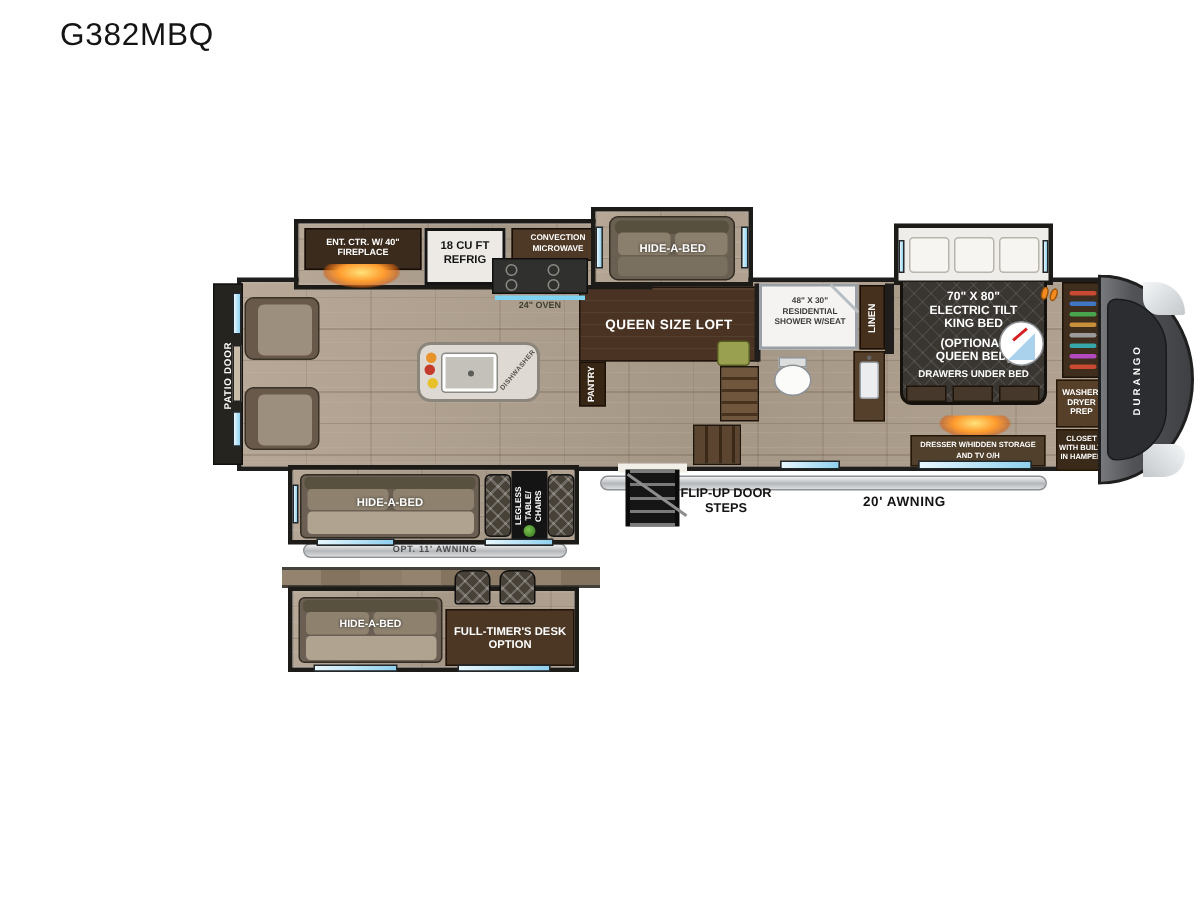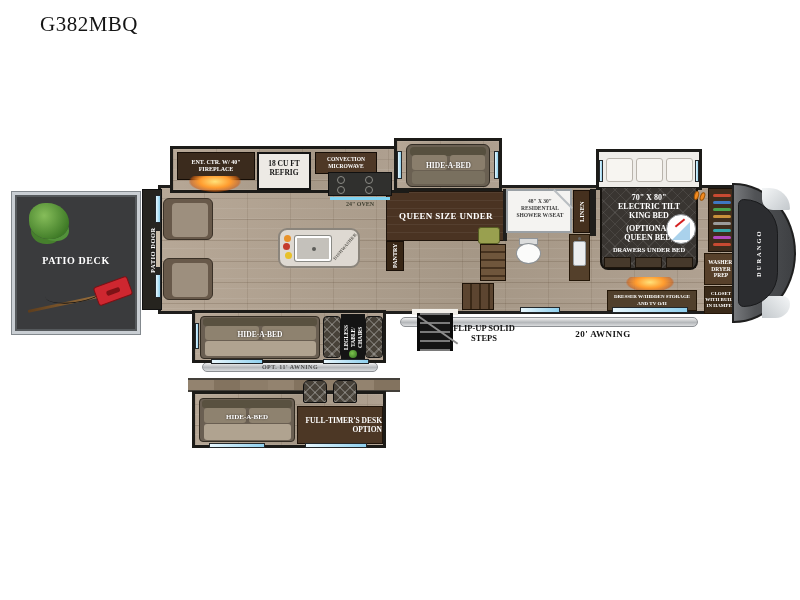--- a/index.html
+++ b/index.html
@@ -1,17 +1,17 @@
 <!DOCTYPE html>
 <html><head>
 <meta charset="utf-8">
 <style>
   html,body{margin:0;padding:0;background:#fff;}
   #stage{position:relative;width:800px;height:600px;background:#ffffff;overflow:hidden;
-         font-family:Liberation Serif, serif;}
+         font-family:Liberation Sans, sans-serif;}
   .abs{position:absolute;box-sizing:border-box;}
   .wood{background:
     repeating-linear-gradient(180deg, rgba(255,255,255,0.07) 0 1px, transparent 1px 10px),
     repeating-linear-gradient(180deg, transparent 0 10px, rgba(60,40,20,0.16) 10px 11px, transparent 11px 21px),
     repeating-linear-gradient(90deg, rgba(60,40,20,0.10) 0 1px, transparent 1px 43px),
     linear-gradient(100deg,#b7a897,#a59786 55%,#b1a292);}
   .wall{background:#1f1e1c;}
   .win{background:linear-gradient(90deg,#e8f7fd,#8fd0ee);border:1px solid #23282c;}
   .awning{background:linear-gradient(180deg,#f1f1f1,#b4b7ba 55%,#dadcde);border:1px solid #8d9094;border-radius:6px;}
   .wlabel{color:#fff;font-weight:bold;text-align:center;}
@@ -30,49 +30,40 @@
   .steps-h{background:repeating-linear-gradient(90deg,#5c4530 0 7px,#3a2917 7px 9px);border:1px solid #1f1409;}
   .flex{display:flex;align-items:center;justify-content:center;}
 </style>
 </head>
 <body>
 
 <div id="stage">
 
   <div class="abs" style="left:40px;top:12px;width:240px;height:30px;font-size:21px;color:#141414;letter-spacing:.5px;">G382MBQ</div>
 
-  <div class="abs" style="left:12px;top:192px;width:128px;height:142px;background:#3a3b3d;border:3px solid #c9ced3;box-shadow:0 0 0 1px #83898e, inset 0 0 0 2px #55595c;">
-    <div class="abs" style="left:14px;top:8px;width:40px;height:36px;border-radius:45% 60% 50% 55%;background:radial-gradient(circle at 38% 35%, #86bd5a, #3e7a26 75%);box-shadow:6px 8px 0 -6px #52923a, -3px 10px 0 -5px #467f2d;"></div>
-    <div class="abs wlabel" style="left:0;top:60px;width:122px;font-size:10px;letter-spacing:.6px;">PATIO DECK</div>
-    <div class="abs" style="left:12px;top:106px;width:86px;height:3px;background:linear-gradient(90deg,#5d3d1c,#a57a44);transform:rotate(-12deg);border-radius:2px;"></div>
-    <div class="abs" style="left:30px;top:88px;width:58px;height:20px;border-bottom:1.5px solid #161616;border-radius:50%;transform:rotate(-8deg);"></div>
-    <div class="abs flex" style="left:80px;top:86px;width:36px;height:20px;background:#ce2730;border-radius:3px;transform:rotate(-20deg);border:1px solid #7c1014;">
-      <div style="width:14px;height:5px;background:#7e1216;border-radius:2px;"></div>
-    </div>
-  </div>
 
   <div class="abs wood" style="left:158px;top:185px;width:580px;height:129px;border:3px solid #1f1e1c;"></div>
 
   <div class="abs flex" style="left:142px;top:189px;width:20px;height:121px;background:#26241f;border:1px solid #111;">
     <div class="abs" style="left:12px;top:5px;width:6px;height:28px;">
         <div class="win abs" style="left:0;top:0;width:6px;height:28px;"></div>
       </div>
     <div class="abs" style="left:12px;top:40px;width:6px;height:38px;background:#c9bca8;border:1px solid #222;"></div>
     <div class="abs win" style="left:12px;top:84px;width:6px;height:24px;"></div>
     <span class="vtext wlabel" style="font-size:6.5px;letter-spacing:.5px;height:110px;">PATIO DOOR</span>
   </div>
 
   <div class="abs" style="left:163px;top:198px;width:50px;height:42px;background:#68594a;border-radius:6px;border:1px solid #3a3127;">
     <div class="abs" style="left:8px;top:4px;width:36px;height:34px;background:#9d8f7e;border-radius:4px;"></div>
     </div>
   <div class="abs" style="left:163px;top:258px;width:50px;height:42px;background:#68594a;border-radius:6px;border:1px solid #3a3127;">
     <div class="abs" style="left:8px;top:4px;width:36px;height:34px;background:#9d8f7e;border-radius:4px;"></div>
     </div>
 
-  <div class="abs wood" style="left:170px;top:146px;width:239px;height:47px;border:3px solid #1c1b18;z-index:2;">
+  <div class="abs wood" style="left:196px;top:146px;width:239px;height:47px;border:3px solid #1c1b18;z-index:2;">
     <div class="abs wlabel flex" style="left:4px;top:3px;width:78px;height:28px;background:#3b2b1d;border:1px solid #150d06;font-size:6px;line-height:1.2;">
       <span>ENT. CTR. W/ 40" FIREPLACE</span>
       </div>
     <div class="abs flame" style="left:16px;top:27px;width:52px;height:16px;"></div>
     <div class="abs blabel" style="left:84px;top:3px;width:54px;height:38px;background:#edeae5;border:2px solid #141414;font-size:7.5px;line-height:1.15;padding-top:6px;">18 CU FT REFRIG</div>
     <div class="abs wlabel flex" style="left:142px;top:3px;width:62px;height:22px;background:#4e3826;border:1px solid #150d06;font-size:5.5px;line-height:1.2;">
       <span>CONVECTION MICROWAVE</span>
       </div>
   </div>
 
@@ -113,21 +104,21 @@
     <div class="abs" style="left:5px;top:7px;width:0;height:0;border-bottom:18px solid #aad2ec;border-left:18px solid transparent;"></div>
     <div class="abs" style="left:7px;top:7px;width:12px;height:2px;background:#d42020;transform:rotate(-40deg);"></div>
   </div>
   <div class="abs" style="left:694px;top:191px;width:5px;height:9px;background:#f28a20;border-radius:50%;transform:rotate(14deg);border:1px solid #9c5408;z-index:3;"></div>
   <div class="abs" style="left:700px;top:192px;width:5px;height:9px;background:#f28a20;border-radius:50%;transform:rotate(20deg);border:1px solid #9c5408;z-index:3;"></div>
   <div class="abs" style="left:604px;top:257px;width:27px;height:11px;background:#46392b;border:1px solid #1d150c;z-index:3;"></div>
   <div class="abs" style="left:635px;top:257px;width:27px;height:11px;background:#46392b;border:1px solid #1d150c;z-index:3;"></div>
   <div class="abs" style="left:666px;top:257px;width:27px;height:11px;background:#46392b;border:1px solid #1d150c;z-index:3;"></div>
 
   <div class="abs" style="left:386px;top:191px;width:120px;height:50px;border:1px solid #20150c;z-index:1;background:repeating-linear-gradient(180deg, rgba(255,255,255,0.06) 0 1px, transparent 1px 8px),#4a3322;">
-    <div class="abs wlabel" style="left:0;top:19px;width:118px;font-size:9px;letter-spacing:.3px;">QUEEN SIZE UNDER</div>
+    <div class="abs wlabel" style="left:0;top:19px;width:118px;font-size:9px;letter-spacing:.3px;">QUEEN SIZE LOFT</div>
   </div>
   <div class="abs flex" style="left:386px;top:241px;width:18px;height:30px;background:#38261
 5;background:#382615;border:1px solid #1a1008;z-index:1;">
     <span class="vtext wlabel" style="font-size:6px;height:28px;">PANTRY</span>
     </div>
   <div class="abs" style="left:478px;top:227px;width:22px;height:17px;background:#99a04f;border:1px solid #565d23;border-radius:3px;z-index:2;"></div>
   <div class="abs steps-v" style="left:480px;top:244px;width:26px;height:37px;z-index:1;"></div>
   <div class="abs steps-h" style="left:462px;top:283px;width:32px;height:27px;z-index:1;"></div>
 
   <div class="abs wall" style="left:503px;top:189px;width:4px;height:52px;z-index:1;"></div>
@@ -213,33 +204,33 @@
     <span style="font-size:6px;font-weight:bold;color:#4c4c4c;letter-spacing:.5px;">OPT. 11' AWNING</span>
   </div>
 
   <div class="abs" style="left:412px;top:309px;width:46px;height:6px;background:#f2efe9;z-index:2;"></div>
   <div class="abs" style="left:417px;top:313px;width:36px;height:38px;background:repeating-linear-gradient(180deg,#7a7a7a 0 2px,#151515 2px 9px);border-left:3px solid #0b0b0b;border-right:3px solid #0b0b0b;z-index:3;">
     <div class="abs" style="left:-6px;top:16px;width:48px;height:2px;background:#8d8d8d;transform:rotate(35deg);"></div>
   </div>
 
   <div class="abs awning" style="left:400px;top:317px;width:298px;height:10px;z-index:1;"></div>
   <div class="abs blabel" style="left:553px;top:329px;width:100px;font-size:9px;letter-spacing:.4px;z-index:1;">20' AWNING</div>
-  <div class="abs blabel" style="left:452px;top:324px;width:64px;font-size:8.5px;line-height:1.15;z-index:1;">FLIP-UP SOLID STEPS</div>
+  <div class="abs blabel" style="left:452px;top:324px;width:64px;font-size:8.5px;line-height:1.15;z-index:1;">FLIP-UP DOOR STEPS</div>
 
   <div class="abs" style="left:188px;top:378px;width:212px;height:14px;border-top:2px solid #44403a;border-bottom:2px solid #44403a;background:repeating-linear-gradient(90deg,#93836f 0 26px,#83735f 26px 52px,#8d7d69 52px 80px);z-index:1;"></div>
   <div class="abs argyle" style="left:303px;top:380px;width:24px;height:23px;border:1px solid #0f0f0f;border-radius:6px 6px 2px 2px;z-index:3;"></div>
   <div class="abs argyle" style="left:333px;top:380px;width:24px;height:23px;border:1px solid #0f0f0f;border-radius:6px 6px 2px 2px;z-index:3;"></div>
   <div class="abs wood" style="left:192px;top:391px;width:194px;height:57px;border:3px solid #1c1b18;z-index:2;">
     <div class="abs" style="left:4px;top:4px;width:96px;height:44px;background:#6a5f52;border:1px solid #332c22;border-radius:4px;">
       <div class="abs" style="left:2px;top:1px;width:90px;height:8px;background:#595140;border-radius:3px;"></div>
       <div class="abs" style="left:4px;top:9px;width:42px;height:15px;background:#8e826f;border-radius:3px;"></div>
       <div class="abs" style="left:49px;top:9px;width:42px;height:15px;background:#8e826f;border-radius:3px;"></div>
       <div class="abs" style="left:4px;top:25px;width:87px;height:16px;background:#b0a390;border-radius:3px;"></div>
       <div class="abs wlabel" style="left:0;top:14px;width:94px;font-size:7px;text-shadow:0 0 2px #2a2520;">HIDE-A-BED</div>
     </div>
     <div class="abs flex" style="left:102px;top:12px;width:86px;height:38px;background:#4c3725;border:1px solid #20140a;">
-      <span class="wlabel" style="font-size:7.5px;line-height:1.2;text-align:right;">FULL-TIMER'S DESK OPTION</span>
+      <span class="wlabel" style="font-size:7.5px;line-height:1.2;">FULL-TIMER'S DESK OPTION</span>
     </div>
     <div class="abs win" style="left:14px;top:49px;width:56px;height:5px;"></div>
     <div class="abs win" style="left:110px;top:49px;width:62px;height:5px;"></div>
   </div>
 
 </div>
 
 </body></html>

